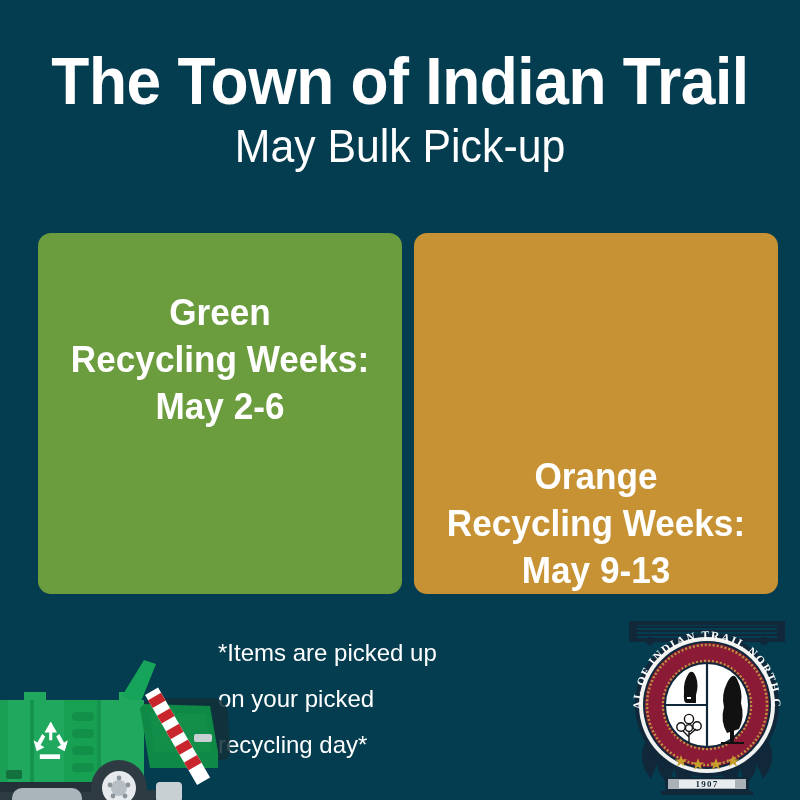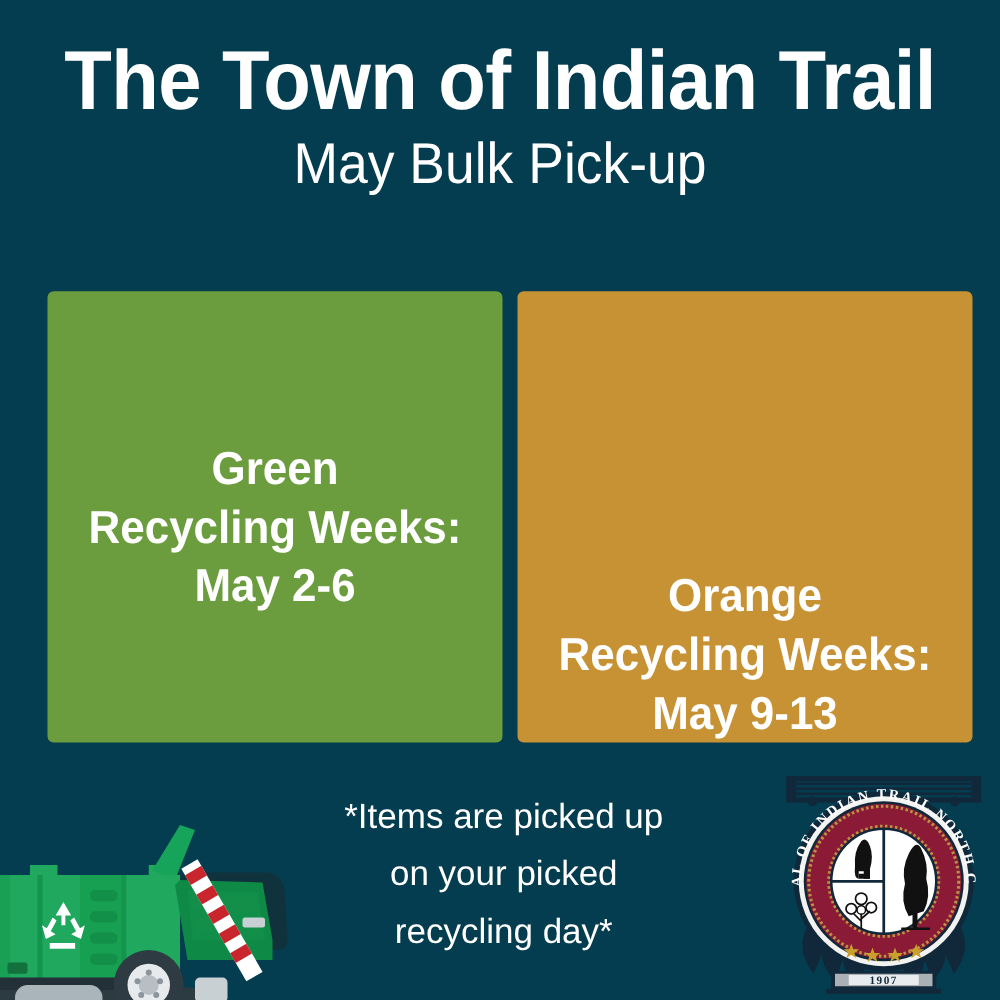--- a/index.html
+++ b/index.html
@@ -14,21 +14,21 @@
     background: #043d4f;
     overflow: hidden;
     font-family: "Liberation Sans", sans-serif;
     -webkit-font-smoothing: antialiased;
   }
 
   
   #header {
     position: absolute;
     left: 0;
-    top: 28px;
+    top: 44px;
     width: 800px;
     text-align: center;
   }
   #title {
     display: block;
     font-family: "Liberation Sans Narrow", "Liberation Sans", sans-serif;
     font-size: 67px;
     font-weight: bold;
     line-height: 74px;
     color: #ffffff;
@@ -53,49 +53,48 @@
     left: 38px;
     top: 233px;
     width: 740px;
     height: 361px;
     display: flex;
     justify-content: space-between;
   }
   .card {
     width: 364px;
     height: 361px;
-    border-radius: 5px;
+    border-radius: 13px;
     box-sizing: border-box;
     display: flex;
     align-items: flex-start;
     justify-content: center;
-    padding-top: 118px;
+    padding-top: 56px;
   }
   .card-green  { background: #6b9c3e; }
   .card-orange { background: #c79233; align-items: flex-end; }
   .card-text {
     font-family: "Liberation Sans Narrow", "Liberation Sans", sans-serif;
     font-size: 37px;
     font-weight: bold;
     line-height: 47px;
     color: #ffffff;
     text-align: center;
     transform: scaleX(0.95);
     white-space: nowrap;
   }
 
   
   #footnote {
     position: absolute;
     left: 218px;
     top: 630px;
     width: 370px;
-    text-align: center;
     font-family: "Liberation Sans", sans-serif;
-    font-size: 28px;
+    font-size: 24px;
     font-weight: normal;
     line-height: 46px;
     color: #ffffff;
   }
 
   
   #truck {
     position: absolute;
     left: -6px;
     top: 612px;

